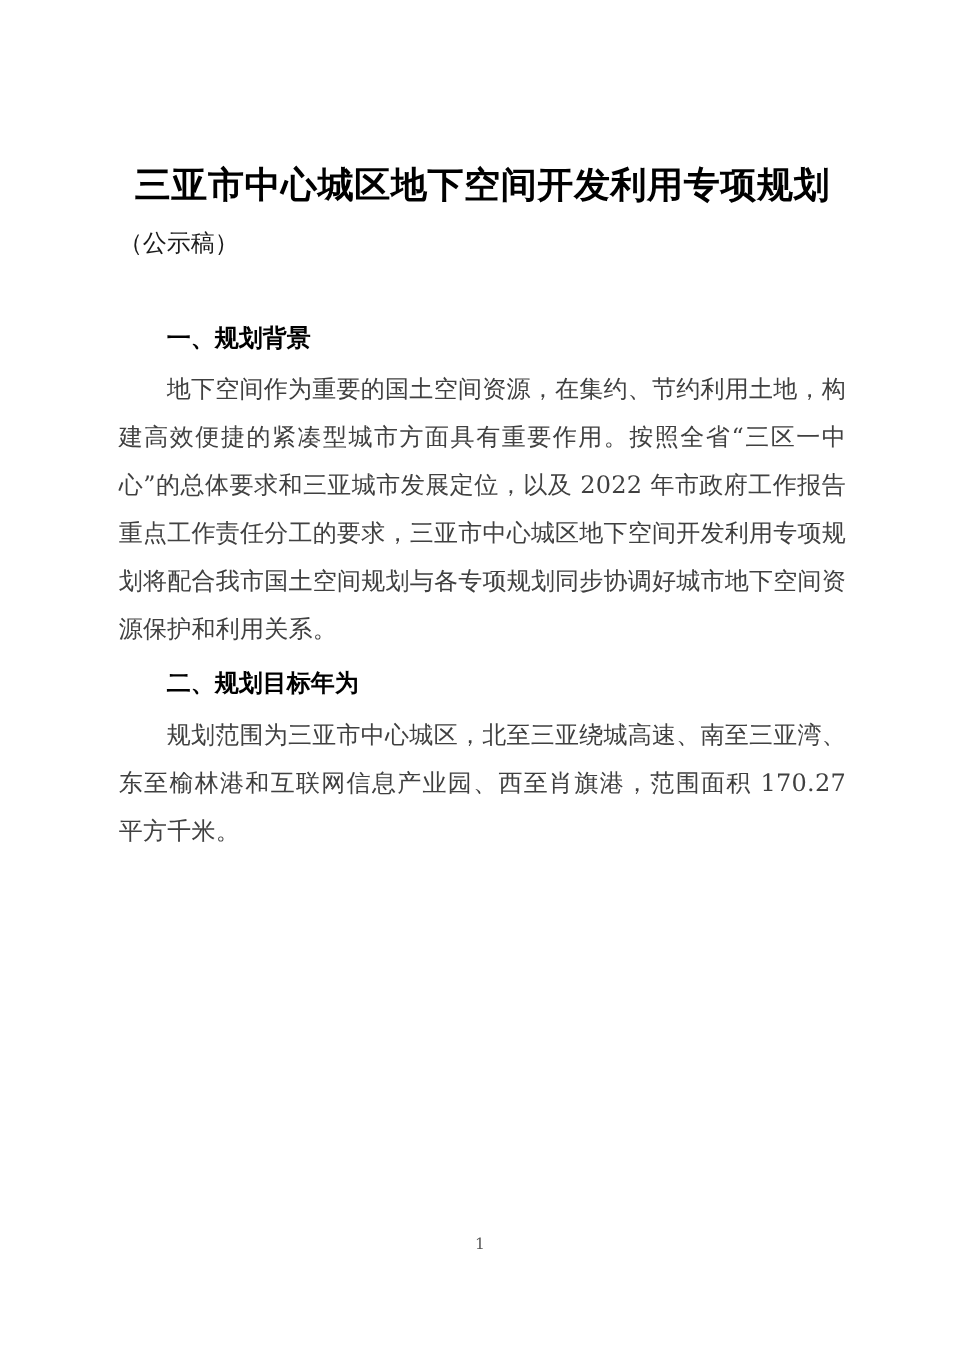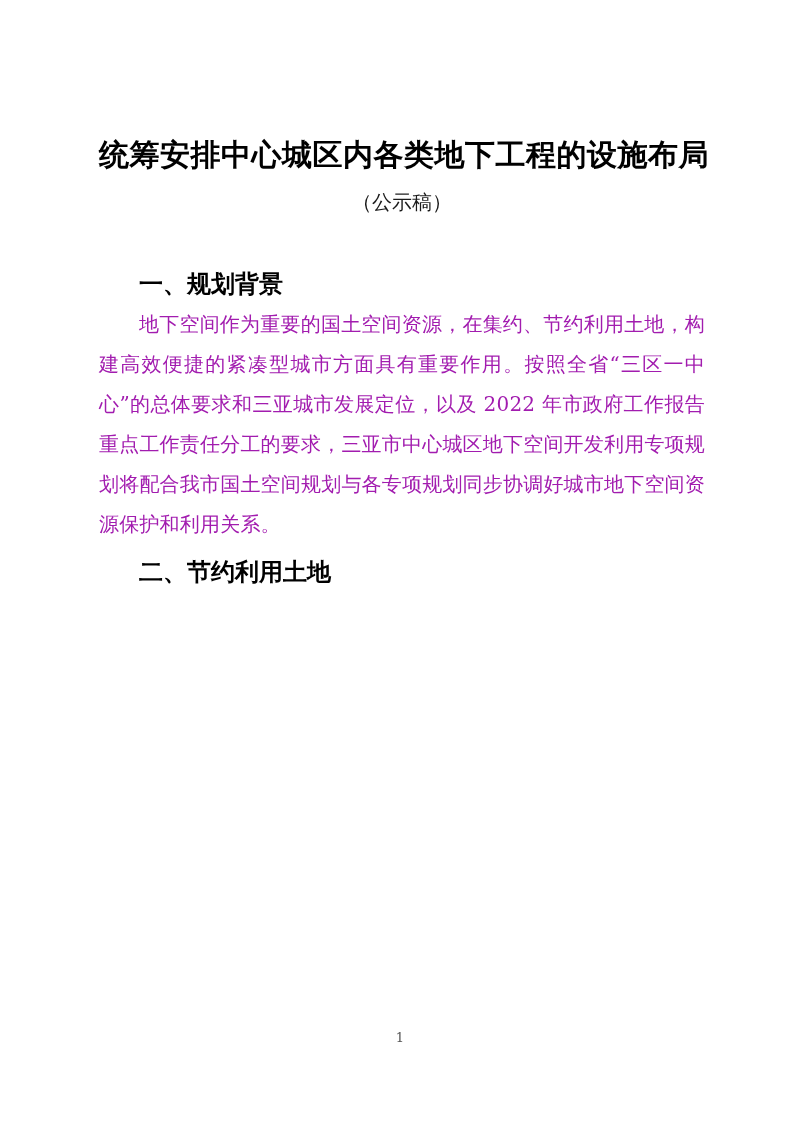--- a/index.html
+++ b/index.html
@@ -33,38 +33,37 @@
     text-align: center;
     color: #000000;
     white-space: nowrap;
   }
   .doc-subtitle {
     margin: 0;
     padding-top: 10px;
     font-family: "DejaVu Serif", "Liberation Serif", serif;
     font-size: 20px;
     line-height: 30px;
-    text-align: center;
     color: #1a1a1a;
   }
   .section-heading {
     margin: 0;
-    font-family: Liberation Serif, serif;
+    font-family: Liberation Mono, monospace;
     font-weight: bold;
-    font-size: 24px;
+    font-size: 20px;
     line-height: 40px;
     color: #000000;
     text-indent: 40px;
   }
   .body-para {
     margin: 0;
     font-family: "DejaVu Serif", "Liberation Serif", serif;
     font-size: 20px;
     line-height: 40px;
-    color: #a21caf;
+    color: #404040;
     text-indent: 40px;
     text-align: justify;
     text-justify: inter-character;
     letter-spacing: 0.2px;
   }
   .gap-before-sec1 { height: 47px; }
   .gap-before-sec2 { height: 8px; }
   .page-number {
     position: absolute;
     left: 0;
@@ -76,34 +75,35 @@
     color: #555555;
   }
 </style>
 </head>
 <body>
 
 <div class="page">
 
   <div class="content">
 
-    <h1 class="doc-title">统筹安排中心城区内各类地下工程的设施布局</h1>
+    <h1 class="doc-title">三亚市中心城区地下空间开发利用专项规划</h1>
 
     <div class="doc-subtitle">（公示稿）</div>
 
     <div class="gap-before-sec1"></div>
 
     <h2 class="section-heading">一、规划背景</h2>
 
     <p class="body-para">地下空间作为重要的国土空间资源，在集约、节约利用土地，构建高效便捷的紧凑型城市方面具有重要作用。按照全省“三区一中心”的总体要求和三亚城市发展定位，以及 2022 年市政府工作报告重点工作责任分工的要求，三亚市中心城区地下空间开发利用专项规划将配合我市国土空间规划与各专项规划同步协调好城市地下空间资源保护和利用关系。</p>
 
 
     <div class="gap-before-sec2"></div>
 
-    <h2 class="section-heading">二、节约利用土地</h2>
+    <h2 class="section-heading">二、规划目标年为</h2>
 
+    <p class="body-para">规划范围为三亚市中心城区，北至三亚绕城高速、南至三亚湾、东至榆林港和互联网信息产业园、西至肖旗港，范围面积 170.27 平方千米。</p>
 
 
   </div>
 
   <div class="page-number">1</div>
 
 </div>
 
 </body></html>

